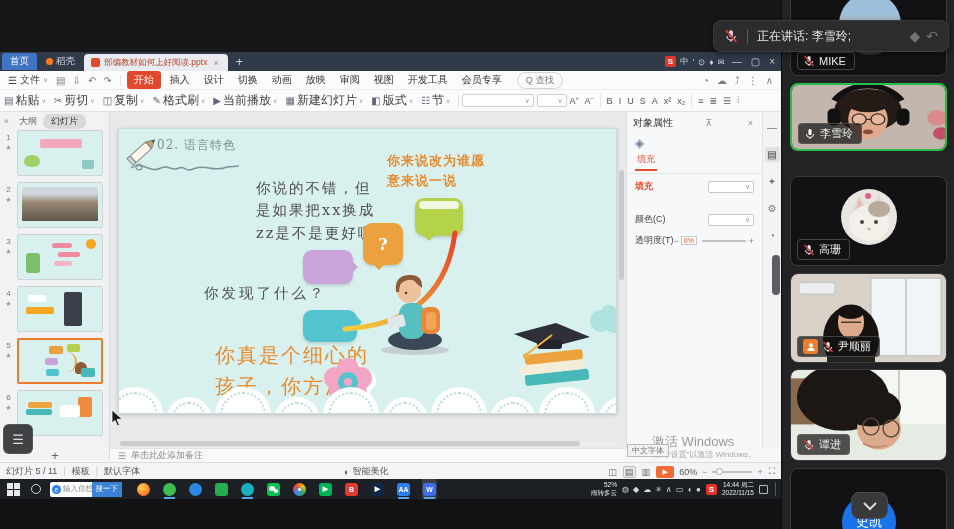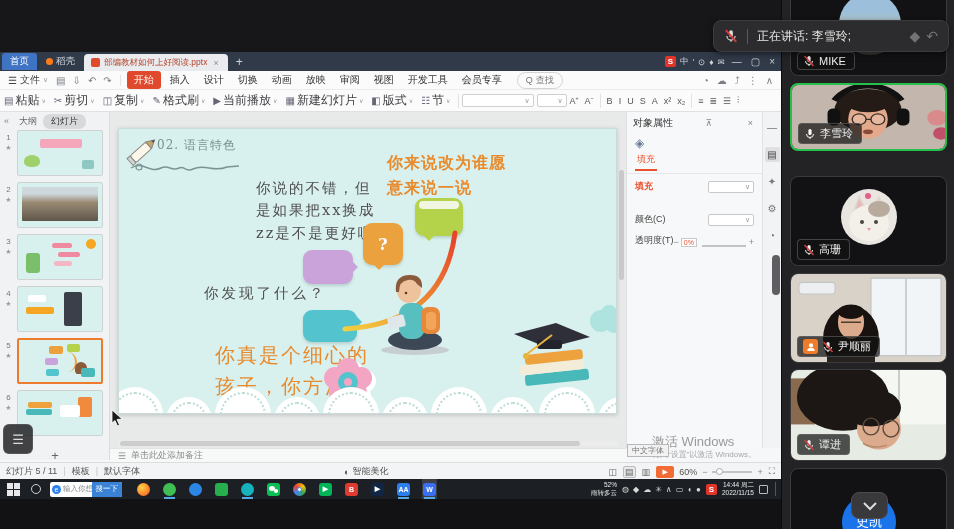--- a/index.html
+++ b/index.html
@@ -102,21 +102,21 @@
 .ptab-lbl{display:inline-block;color:#e8502e;border-bottom:2px solid #e8502e;padding:2px 2px 3px 2px;margin-top:1px}
 .pdivider{height:1px;background:#e6e6e8;margin:2px 0 4px 0}
 .psection{display:flex;align-items:center;padding:2px 8px}
 .psec-lbl{color:#e8502e;font-weight:bold}
 .pselect{margin-left:auto;width:46px;height:12px;background:#fff;border:1px solid #c9c9cb;border-radius:2px;display:flex;align-items:center;justify-content:flex-end;padding:0 3px;color:#999;font-size:7px}
 .fill-row{display:flex;align-items:center;gap:5px;padding:3px 8px 3px 14px}
 .rad{width:8px;height:8px;border:1px solid #9a9a9c;border-radius:50%;flex:none;background:#fff}
 .rad.sel{border-color:#e8502e;box-shadow:inset 0 0 0 2px #fff;background:#e8502e}
 .chk{width:8px;height:8px;border:1px solid #9a9a9c;flex:none;background:#fff}
 .fill-lbl{color:#444}
-.prow{display:flex;align-items:flex-end;padding:4px 8px}
+.prow{display:flex;align-items:center;padding:4px 8px}
 .slider-line{flex:1;height:2px;background:#c3c3c5;margin:0 3px;position:relative}
 .tval{border:1px solid #c9c9cb;background:#fff;font-size:7px;color:#e8502e;padding:0 2px;margin:0 2px}
 .pm{color:#888;font-size:9px}
 
 .panel-strip{position:absolute;left:762px;top:112px;width:19px;height:336px;background:#f2f3f4;border-left:1px solid #e2e2e4;display:flex;flex-direction:column;align-items:center;gap:12px;padding-top:8px}
 .strip-ic{font-size:10px;color:#777;width:15px;height:15px;display:flex;align-items:center;justify-content:center}
 .strip-ic.sel{background:#e0e0e2;border-radius:2px;color:#444}
 
 
 .watermark1{position:absolute;left:652px;top:433px;font-size:13px;color:#9a9a9a;z-index:30}
@@ -385,21 +385,21 @@
     </svg>
     <div class="slide-title">02. 语言特色</div>
     <svg class="abs" style="left:10px;top:30px" width="112" height="16" viewBox="0 0 112 16">
       <path d="M2 9 C 14 1, 20 15, 32 9 C 40 5, 42 13, 50 9 C 56 6, 56 14, 64 10 C 76 4, 84 14, 98 8 L 110 7" stroke="#7a9494" fill="none" stroke-width="1.4"></path>
       <circle cx="10" cy="8" r="3" stroke="#7a9494" fill="none" stroke-width="1.2"></circle>
     </svg>
 
     <div class="stext preline" style="left:137px;top:48px;font-size:14.5px;letter-spacing:2px">你说的不错，但
 是如果把xx换成
 zz是不是更好呢？</div>
-    <div class="stext sorange preline" style="left:268px;top:22px;font-size:16px;letter-spacing:1px;font-weight:bold">你来说改为谁愿
+    <div class="stext sorange preline" style="left:268px;top:22px;font-size:13px;letter-spacing:1px;font-weight:bold">你来说改为谁愿
 意来说一说</div>
     <div class="stext" style="left:85px;top:153px;font-size:14.5px;letter-spacing:3px">你发现了什么？</div>
     <div class="stext sorange preline" style="left:96px;top:211px;font-size:20px;letter-spacing:2px">你真是个细心的
 孩子，你方法真
 多……</div>
 
     <div class="bub orange" style="left:244px;top:94px;width:40px;height:42px">?</div>
     <div class="bub green" style="left:296px;top:69px;width:48px;height:38px">
         <div class="band"></div>
       </div>

